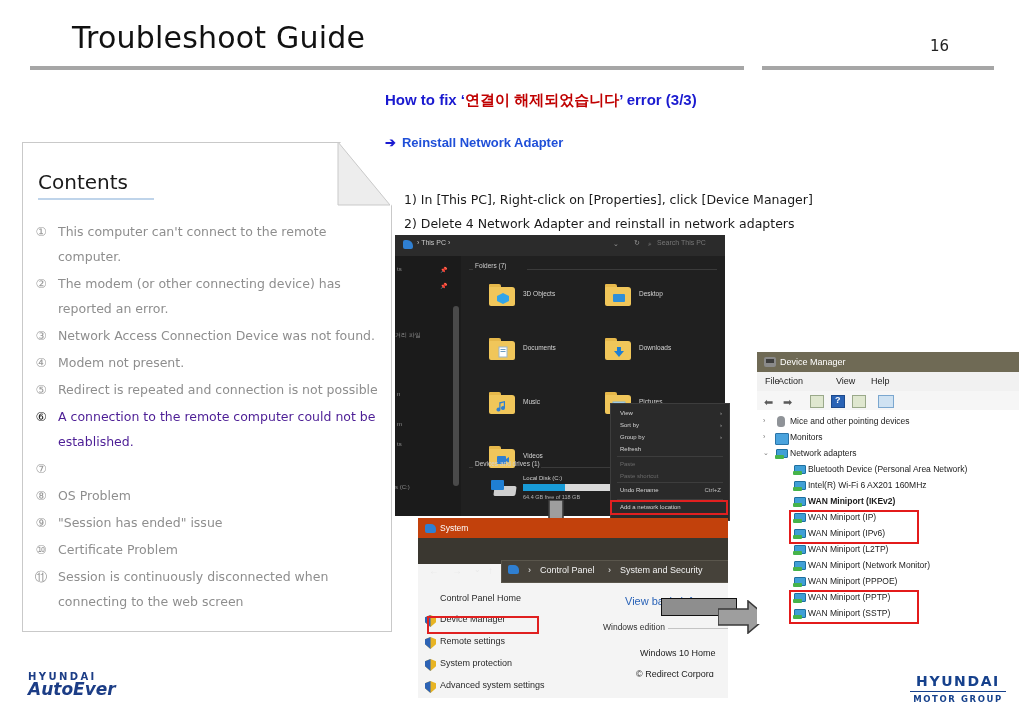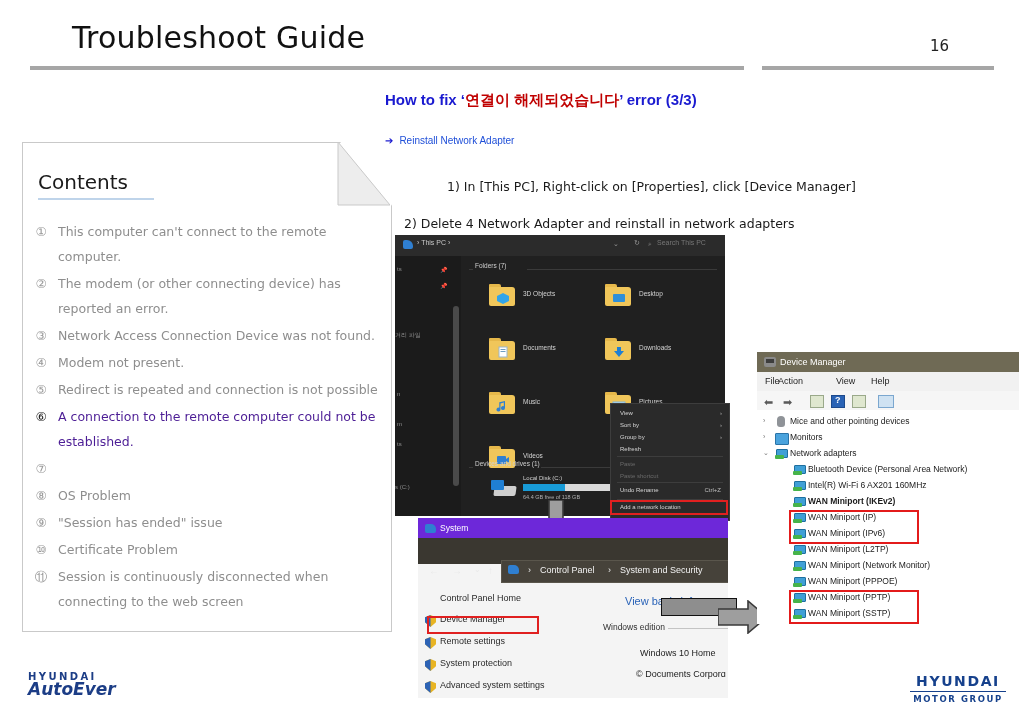--- a/index.html
+++ b/index.html
@@ -21,29 +21,29 @@
     position:absolute;left:930px;top:37px;font-size:15px;color:#222;
     font-family:"DejaVu Sans", sans-serif;
   }
   
   .sub-head{
     position:absolute;left:385px;top:91px;font-size:15px;font-weight:bold;
     color:#1a1ad0;white-space:nowrap;
   }
   .sub-head .kr{color:#c00000;}
   .arrow-head{
-    position:absolute;left:385px;top:135px;font-size:10px;font-weight:normal;
+    position:absolute;left:385px;top:135px;font-size:13px;font-weight:bold;
     color:#1f4fd8;white-space:nowrap;
   }
   .arrow-head .gl{color:#1a1ad0;margin-right:6px;}
   .step{
     position:absolute;font-size:12.5px;color:#1a1a1a;white-space:nowrap;
     font-family:"DejaVu Sans", sans-serif;
   }
-  .step1{left:404px;top:179px;margin-left:43px;}
+  .step1{left:404px;top:192px;}
   .step2{left:404px;top:216px;}
   
   .contents-card{
     position:absolute;left:22px;top:142px;width:368px;height:488px;
     background:#ffffff;border:1px solid #c9c9c9;
     box-shadow:1px 1px 3px rgba(0,0,0,.16);
     clip-path:polygon(0 0, 86% 0, 100% 13%, 100% 100%, 0 100%);
   }
   .fold{
     position:absolute;left:22px;top:142px;width:368px;height:488px;pointer-events:none;
@@ -96,21 +96,21 @@
   .ctx-item{position:absolute;left:9px;font-size:6px;color:#d6d6d6;white-space:nowrap;}
   .ctx-item.dim{color:#6a6a6a;}
   .ctx-acc{position:absolute;right:8px;font-size:6px;color:#bdbdbd;}
   .ctx-car{position:absolute;right:7px;font-size:6px;color:#b6b6b6;}
   .ctx-sep{position:absolute;left:6px;width:106px;height:1px;background:#3d3d3d;}
   .ctx-hl{position:absolute;left:610px;top:500px;width:118px;height:15px;border:2px solid #e02020;box-sizing:border-box;}
   .desk-strip{position:absolute;left:395px;top:462px;width:33px;height:54px;
     background:linear-gradient(180deg,#e8cbb6 0%,#d2a08c 45%,#b0736a 100%);}
   
   .system{position:absolute;left:418px;top:518px;width:310px;height:180px;background:#f4f4f4;overflow:hidden;}
-  .sys-title{position:absolute;left:0;top:0;width:310px;height:20px;background:#6d28d9;}
+  .sys-title{position:absolute;left:0;top:0;width:310px;height:20px;background:#c2410c;}
   .sys-title-txt{position:absolute;left:22px;top:5px;font-size:8.5px;color:#ffffff;}
   .sys-title-ico{position:absolute;left:7px;top:6px;width:11px;height:9px;background:#2f7fd1;border-radius:2px 5px 2px 2px;}
   .sys-addr{position:absolute;left:0;top:20px;width:310px;height:26px;background:#3a3730;}
   .sys-navb{position:absolute;top:27px;font-size:10px;color:#e9e9e9;}
   .sys-addrbox{position:absolute;left:83px;top:22px;width:227px;height:21px;background:#46423a;border:1px solid #5a564c;}
   .sys-crumb{position:absolute;top:27px;font-size:9px;color:#f2f2f2;white-space:nowrap;}
   .sys-crumb-ico{position:absolute;left:90px;top:27px;width:11px;height:9px;background:#2f7fd1;border-radius:2px 5px 2px 2px;}
   .sys-left{position:absolute;left:22px;font-size:9px;color:#2a2a2a;white-space:nowrap;}
   .shield{position:absolute;width:11px;height:12px;}
   .shield::before{content:"";position:absolute;left:0;top:0;width:11px;height:12px;
@@ -387,21 +387,21 @@
   <div class="sys-left" style="top:118px;text-align:center;">Remote settings</div>
   <div class="shield" style="left:7px;top:141px;"></div>
   <div class="sys-left" style="top:140px;">System protection</div>
   <div class="shield" style="left:7px;top:163px;"></div>
   <div class="sys-left" style="top:162px;">Advanced system settings</div>
 
   <div class="sys-link">View basic informa</div>
   <div class="sys-edition">Windows edition</div>
   <div class="sys-edrule"></div>
   <div class="sys-ed1">Windows 10 Home</div>
-  <div class="sys-ed2">© Documents Corporɑ</div>
+  <div class="sys-ed2">© Redirect Corporɑ</div>
 </div>
 <div class="sys-mask"></div>
 <div class="dm-hl"></div>
 
 <svg class="arw-right" viewBox="0 0 50 34">
   <polygon points="0,9 30,9 30,1 49,17 30,33 30,25 0,25" fill="#9e9e9e" stroke="#3a3a3a" stroke-width="1.6"></polygon>
 </svg>
 
 <div class="devmgr">
   <div class="dm-title">

